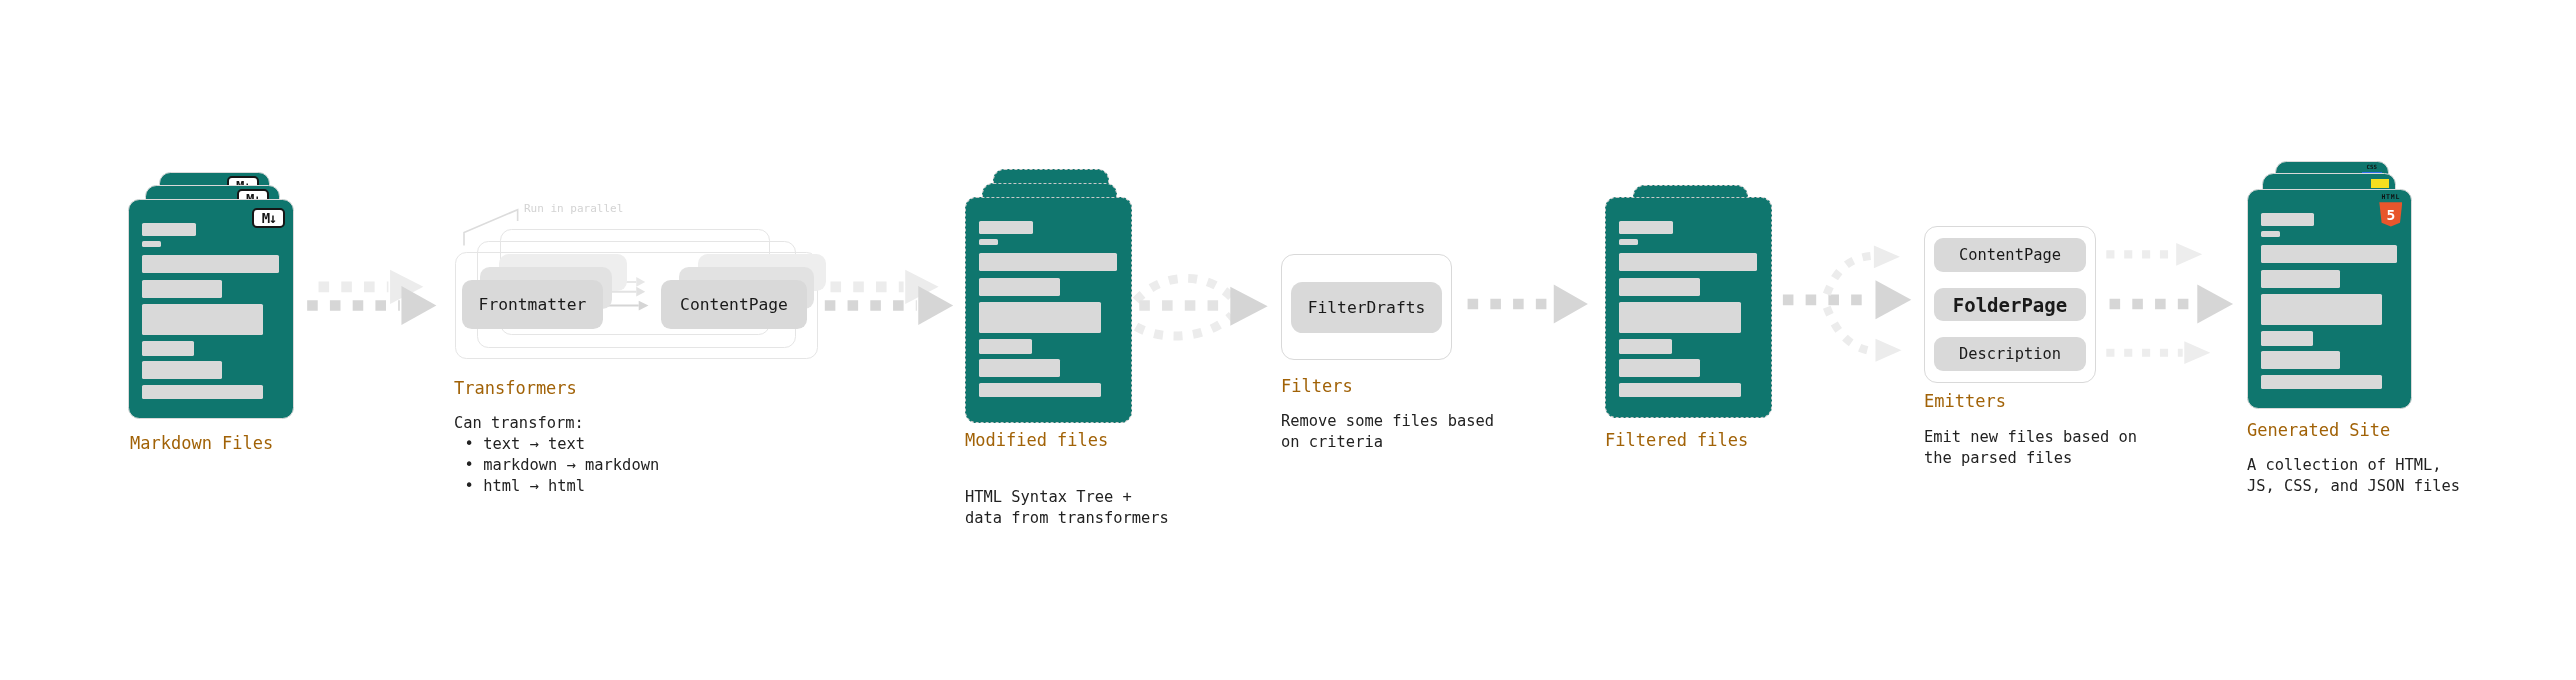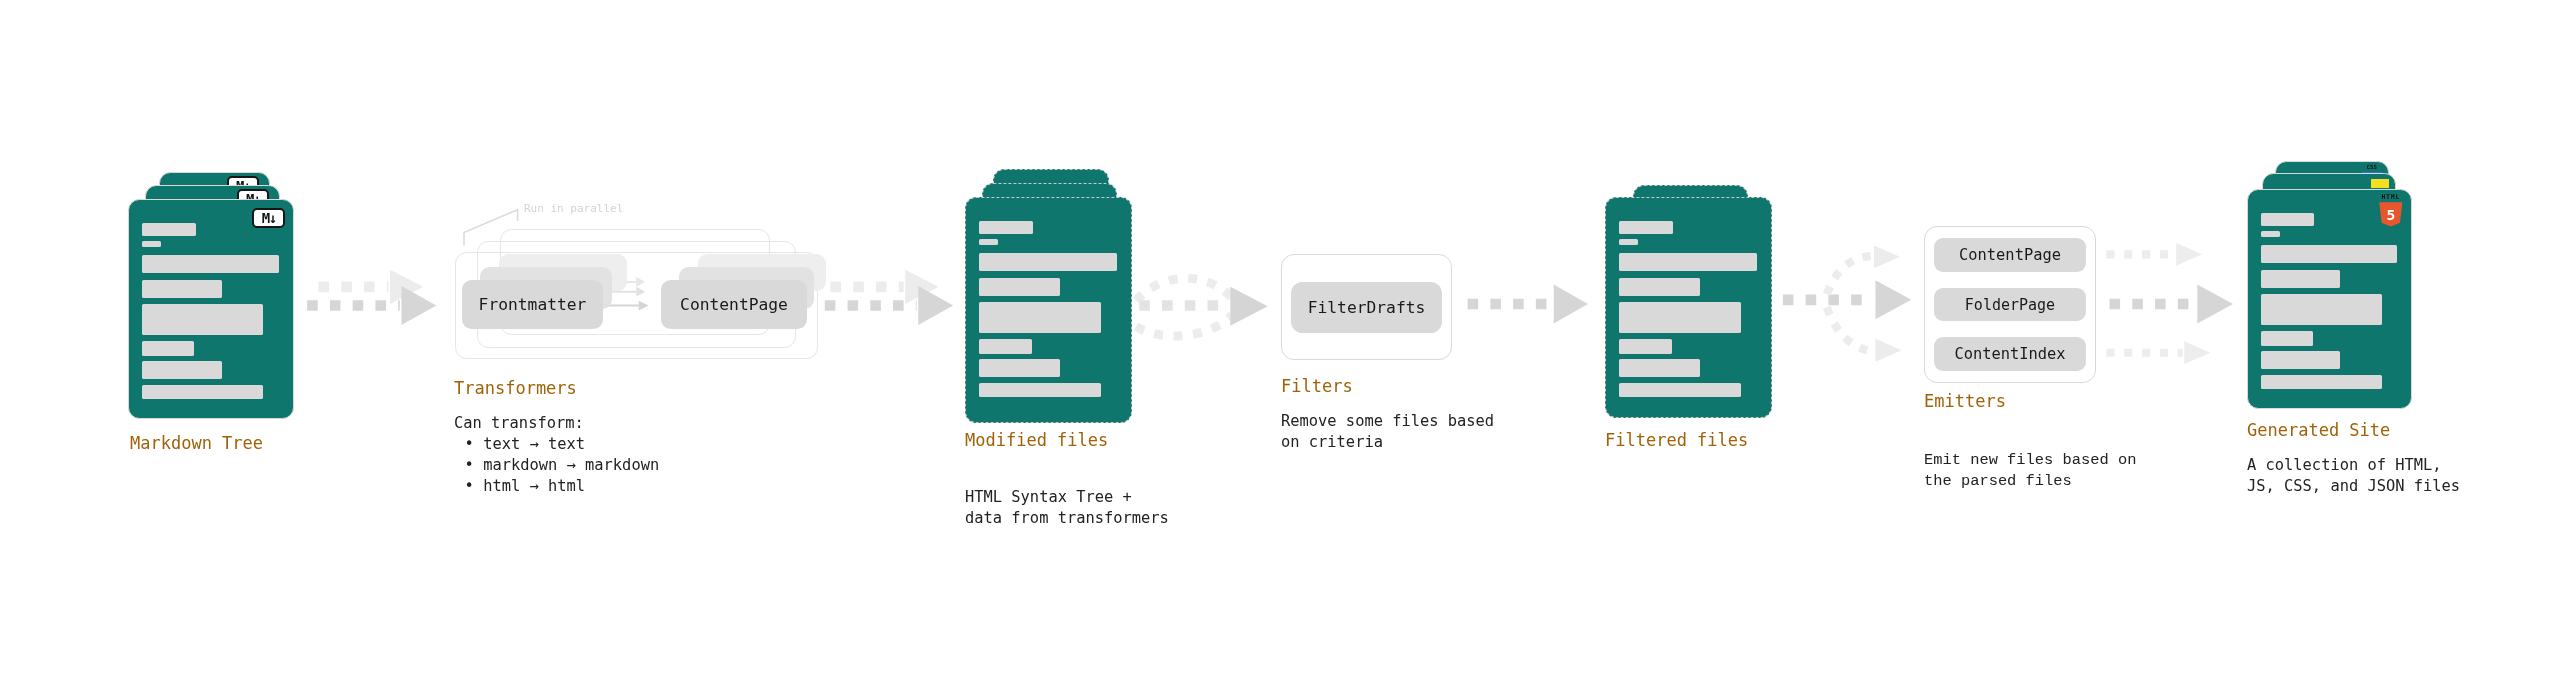--- a/index.html
+++ b/index.html
@@ -133,21 +133,21 @@
           <div class="bar" style="width: 39%; height: 13px; margin-bottom: 4.9px;"></div>
           <div class="bar" style="width: 14%; height: 5.7px; margin-bottom: 8.1px;"></div>
           <div class="bar" style="width: 99%; height: 18.7px; margin-bottom: 6.5px;"></div>
           <div class="bar" style="width: 58%; height: 18px; margin-bottom: 6.5px;"></div>
           <div class="bar" style="width: 88%; height: 31px; margin-bottom: 5.7px;"></div>
           <div class="bar" style="width: 38%; height: 14.6px; margin-bottom: 5.7px;"></div>
           <div class="bar" style="width: 58%; height: 18px; margin-bottom: 5.7px;"></div>
           <div class="bar" style="width: 88%; height: 14px; margin-bottom: 0px;"></div>
         </div>
     </div>
-    <div class="title" style="left:130px;top:432px;">Markdown Tree</div>
+    <div class="title" style="left:130px;top:432px;">Markdown Files</div>
   </div>
 
   
   <div class="grp">
     <div class="note" style="left:524px;top:202px;">Run in parallel</div>
     <div class="t-container" style="left:500px;top:229px;width:270px;height:106px;"></div>
     <div class="t-container" style="left:477px;top:241px;width:319px;height:107px;"></div>
     <div class="t-container" style="left:455px;top:252px;width:363px;height:107px;"></div>
 
     <div class="gbtn g3" style="left:499px;top:254px;width:128px;height:37px;"></div>
@@ -217,25 +217,25 @@
           <div class="bar" style="width: 88%; height: 14px; margin-bottom: 0px;"></div>
         </div>
     </div>
     <div class="title" style="left:1605px;top:429px;">Filtered files</div>
   </div>
 
   
   <div class="grp">
     <div class="panel" style="left:1924px;top:226px;width:172px;height:157px;">
       <div class="pbtn" style="height:37px;font-size:15.4px;">ContentPage</div>
-      <div class="pbtn" style="height:37px;font-size:15px;">FolderPage</div>
-      <div class="pbtn" style="height:37px;font-size:15.4px;">ContentIndex</div>
+      <div class="pbtn" style="height:37px;font-size:19px;font-weight:bold;">FolderPage</div>
+      <div class="pbtn" style="height:37px;font-size:15.4px;">Description</div>
     </div>
     <div class="title" style="left:1924px;top:390px;">Emitters</div>
-    <div class="desc" style="left:1924px;top:450px;font-family:Liberation Mono, monospace;">
+    <div class="desc" style="left:1924px;top:427px;">
       <span>Emit new files based on</span>
       <span>the parsed files</span>
     </div>
   </div>
 
   
   <div class="grp">
     <div class="file-card" style="left:2275px;top:161px;width:114px;height:203px;">
       <div class="css-badge">
         <span class="css-txt">CSS</span>

